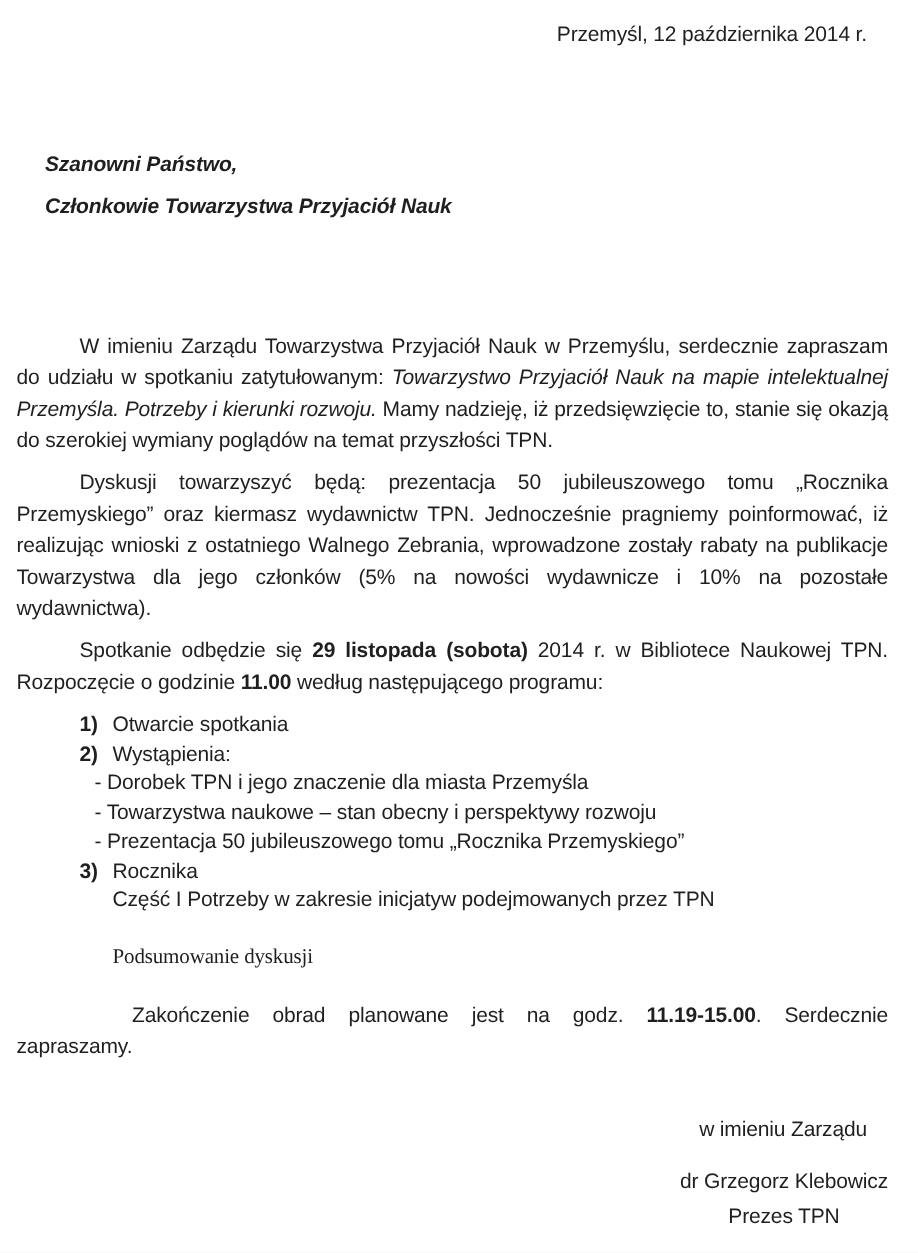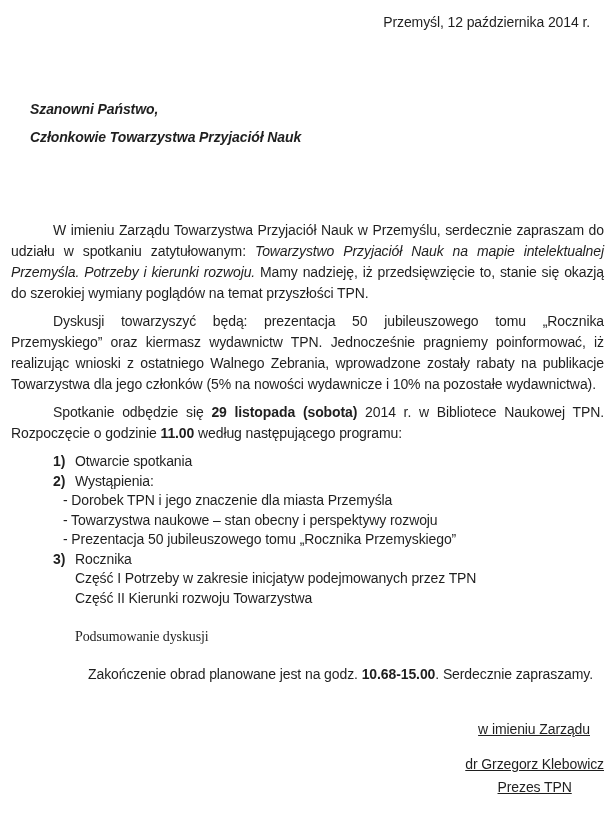--- a/index.html
+++ b/index.html
@@ -8,21 +8,21 @@
     position:relative;
     width:612px;height:835px;
     margin:0 auto;
     background:#ffffff;
     color:#1f1f1f;
     font-family:"Liberation Sans",sans-serif;
     font-size:14px;
     letter-spacing:-0.1px;
     line-height:21px;
     box-sizing:border-box;
-    padding:0 8px 0 11px;
+    padding:0 20px 0 11px;
     overflow:hidden;
   }
   .b{font-weight:bold;}
   .i{font-style:italic;}
   p{margin:0;}
   .dateline{
     padding-top:12px;
     padding-right:14px;
     text-align:right;
   }
@@ -59,21 +59,21 @@
   .summary{
     margin:19px 0 0 64px;
     line-height:20px;
     font-family:Liberation Serif, serif;
   }
   .para-closing{
     margin-top:17px;
     margin-bottom:0;
     text-indent:77px;
   }
-  .signature{margin-top:34px;text-decoration:underline;}
+  .signature{margin-top:34px;}
   .sig-behalf{
     text-align:right;
     padding-right:14px;
   }
   .sig-block{
     width:fit-content;
     margin:14px 0 0 auto;
     text-align:center;
   }
   .sig-title{margin-top:2px;}
@@ -92,26 +92,26 @@
 
   <p class="para para-intro"><span>W imieniu Zarządu Towarzystwa Przyjaciół Nauk w Przemyślu, serdecznie zapraszam do udziału w spotkaniu zatytułowanym: </span><span class="i">Towarzystwo Przyjaciół Nauk na mapie intelektualnej Przemyśla. Potrzeby i kierunki rozwoju.</span><span> Mamy nadzieję, iż przedsięwzięcie to, stanie się okazją do szerokiej wymiany poglądów na temat przyszłości TPN.</span></p>
 
   <p class="para"><span>Dyskusji towarzyszyć będą: prezentacja 50 jubileuszowego tomu „Rocznika Przemyskiego” oraz kiermasz wydawnictw TPN. Jednocześnie pragniemy poinformować, iż realizując wnioski z ostatniego Walnego Zebrania, wprowadzone zostały rabaty na publikacje Towarzystwa dla jego członków (5% na nowości wydawnicze i 10% na pozostałe wydawnictwa).</span></p>
 
   <p class="para para-meeting"><span>Spotkanie odbędzie się </span><span class="b">29 listopada (sobota)</span><span> 2014 r. w Bibliotece Naukowej TPN. Rozpoczęcie o godzinie </span><span class="b">11.00</span><span> według następującego programu:</span></p>
 
   <ol class="program">
       <li><span class="num">1)</span><span class="item-title">Otwarcie spotkania</span></li>
       <li><span class="num">2)</span><span class="item-title">Wystąpienia:</span><p class="sub dash">- Dorobek TPN i jego znaczenie dla miasta Przemyśla</p><p class="sub dash">- Towarzystwa naukowe – stan obecny i perspektywy rozwoju</p><p class="sub dash">- Prezentacja 50 jubileuszowego tomu „Rocznika Przemyskiego”</p></li>
-      <li><span class="num">3)</span><span class="item-title">Rocznika</span><p class="sub">Część I Potrzeby w zakresie inicjatyw podejmowanych przez TPN</p><p class="sub">Część II Kierunki rozwoju Towarzystwa</p></li>
+      <li><span class="num">3)</span><span class="item-title">Rocznika</span><p class="sub">Część I Potrzeby w zakresie inicjatyw podejmowanych przez TPN</p></li>
     </ol>
 
   <p class="summary">Podsumowanie dyskusji</p>
 
-  <p class="para para-closing"><span>Zakończenie obrad planowane jest na godz. </span><span class="b">10.68-15.00</span><span>. Serdecznie zapraszamy.</span></p>
+  <p class="para para-closing"><span>Zakończenie obrad planowane jest na godz. </span><span class="b">11.19-15.00</span><span>. Serdecznie zapraszamy.</span></p>
 
   <div class="signature">
     <p class="sig-behalf">w imieniu Zarządu</p>
     <div class="sig-block">
       <p class="sig-name">dr Grzegorz Klebowicz</p>
       <p class="sig-title">Prezes TPN</p>
     </div>
   </div>
 
 </div>

